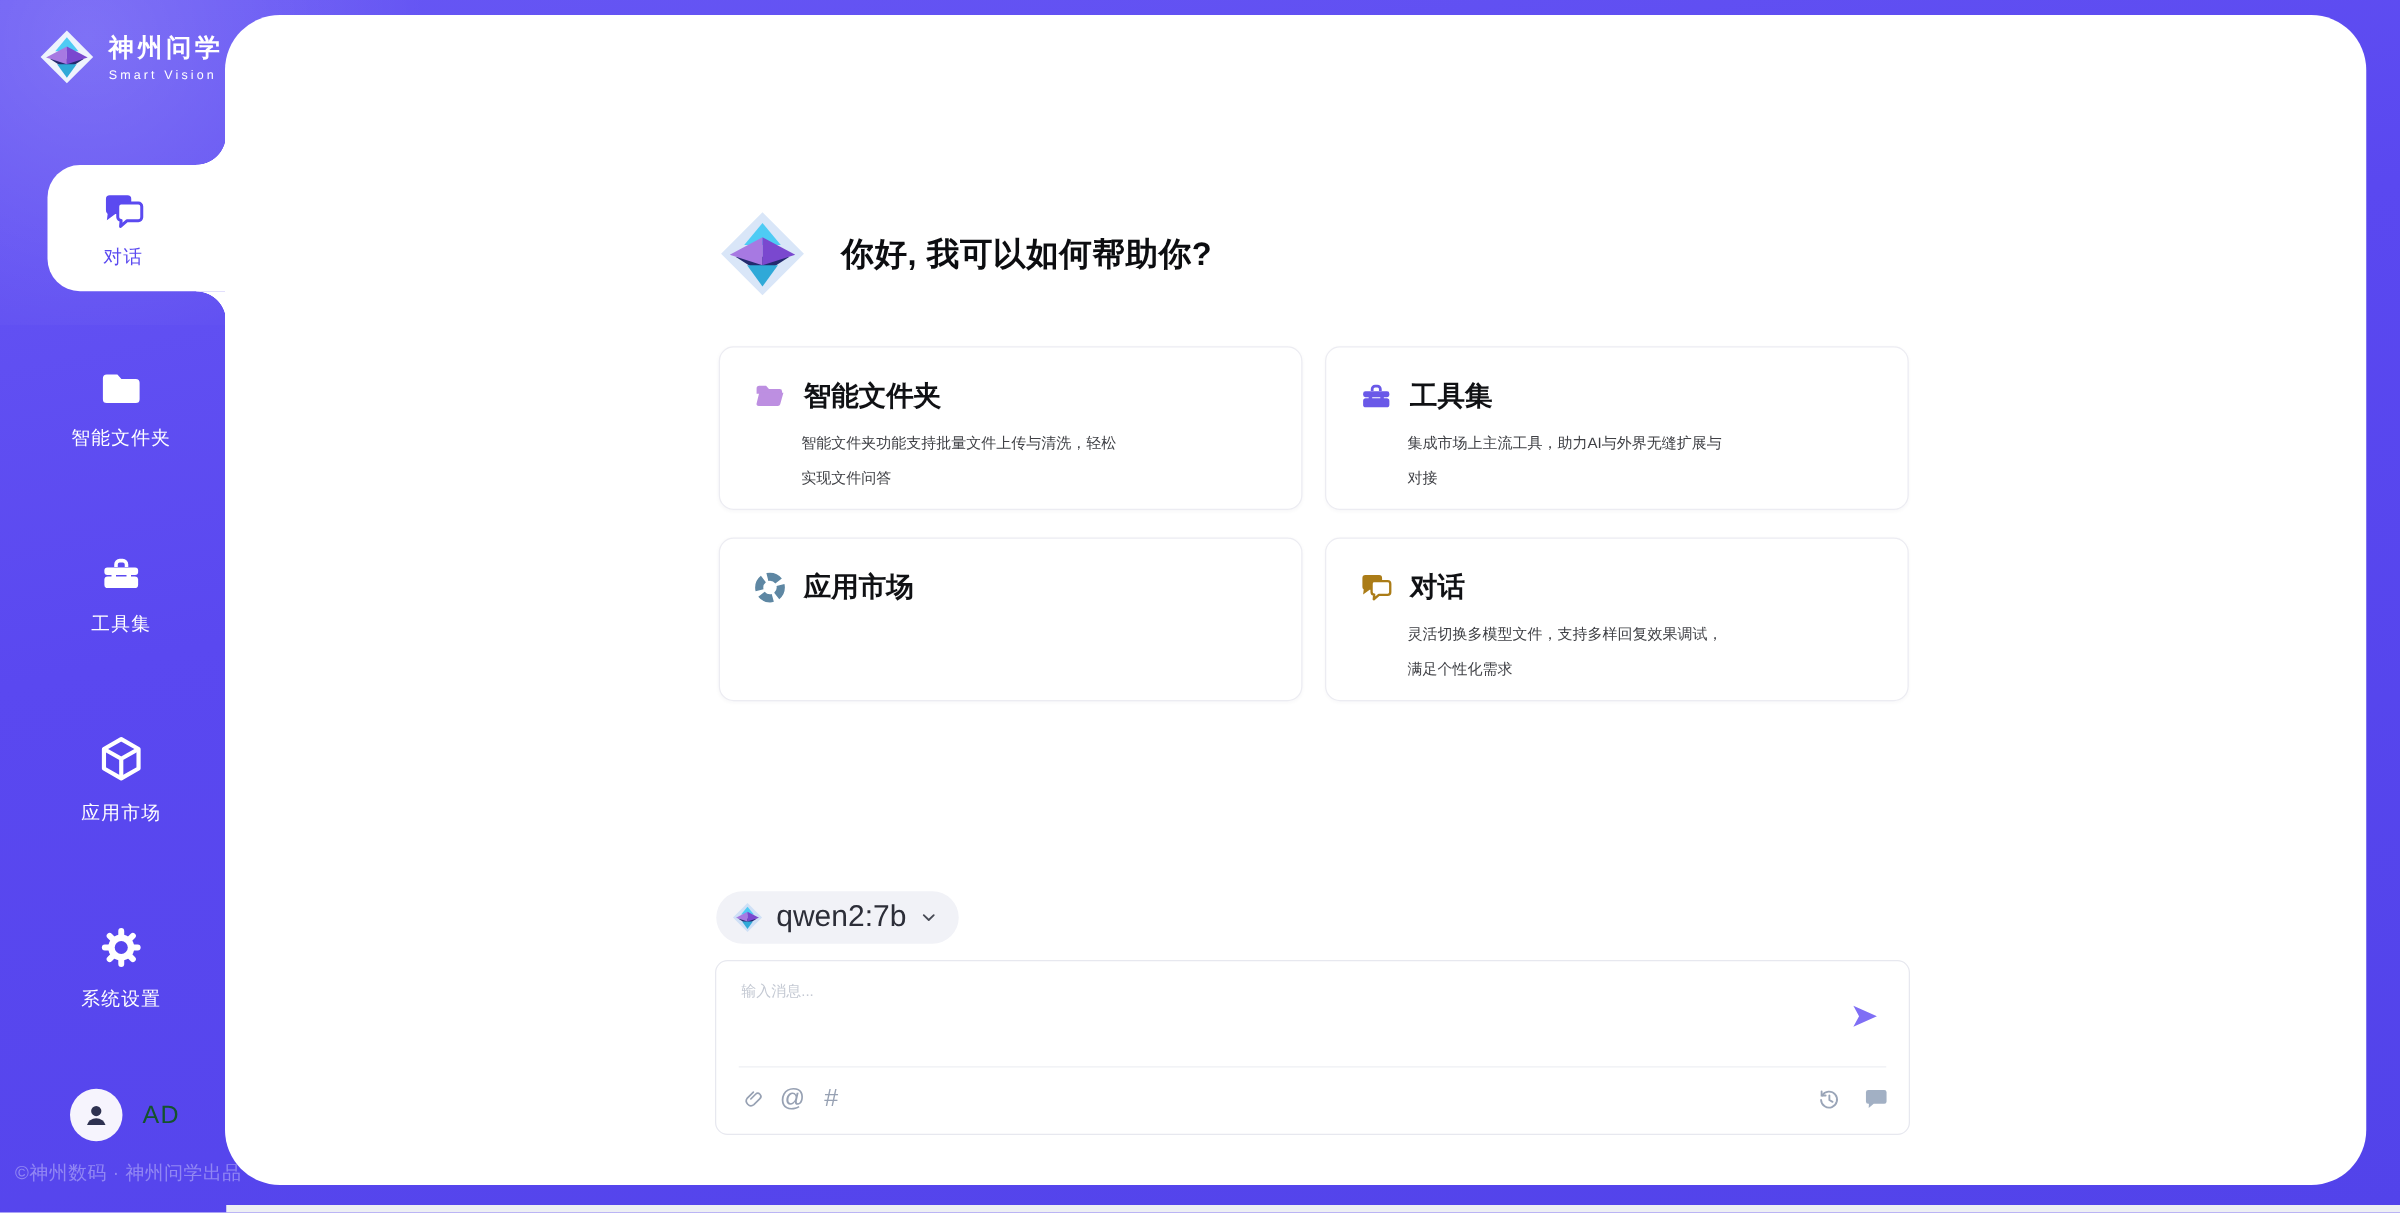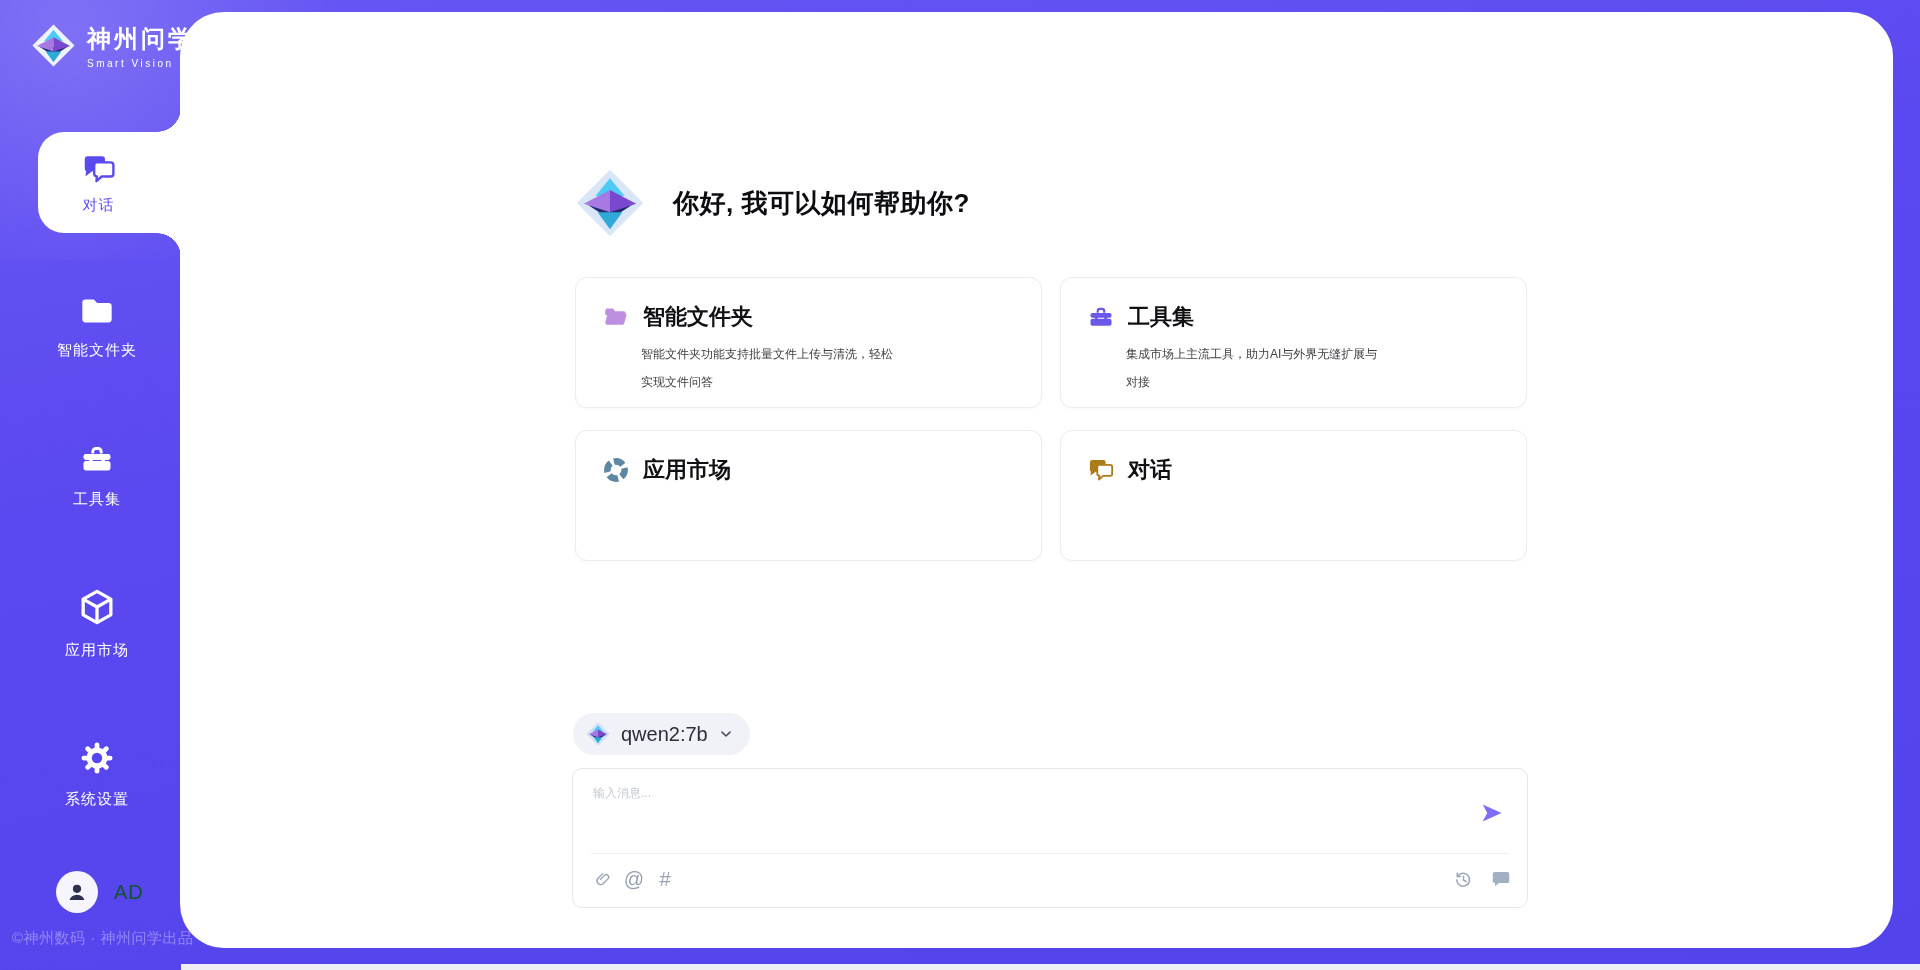--- a/index.html
+++ b/index.html
@@ -12,21 +12,21 @@
   .bg-glow { position:absolute; left:0; top:0; width:420px; height:260px;
     background:radial-gradient(circle at 70px 30px, rgba(255,255,255,.16), rgba(255,255,255,0) 65%);
     pointer-events:none; }
 
   
   .panel { position:absolute; left:180px; top:12px; width:1713px; height:936px;
     background:#fff; border-radius:44px; }
 
   
   .brand { position:absolute; left:30px; top:22px; display:flex; align-items:center; gap:10px; }
-  .brand-text .cn { color:#fff; font-size:24px; font-weight:700; letter-spacing:3px; }
+  .brand-text .cn { color:#fff; font-size:20px; font-weight:700; letter-spacing:3px; }
   .brand-text .en { color:#fff; font-size:10px; letter-spacing:2.5px; margin-top:3px; }
 
   .nav-active { position:absolute; left:38px; top:132px; width:143px; height:101px;
     background:#fff; border-radius:26px 0 0 26px; display:flex; flex-direction:column;
     align-items:center; justify-content:center; gap:9px; padding-right:22px; cursor:pointer; }
   .nav-active::before, .nav-active::after { content:""; position:absolute; right:0; width:24px; height:24px; }
   .nav-active::before { top:-24px; background:radial-gradient(24px circle at 0 0, rgba(0,0,0,0) 23.5px, #fff 24px); }
   .nav-active::after  { bottom:-24px; background:radial-gradient(24px circle at 0 100%, rgba(0,0,0,0) 23.5px, #fff 24px); }
   .nav-active .nav-label { color:#5b4af0; }
 
@@ -54,21 +54,21 @@
     grid-template-columns:467px 467px; column-gap:18px; row-gap:22px; }
   .card { height:131px; background:#fff; border:1px solid #ececf2; border-radius:12px;
     padding:24px 10px 0 26px; cursor:pointer; box-shadow:0 1px 3px rgba(30,30,60,.03); }
   .card-head { display:flex; align-items:center; gap:12px; }
   .card-title { font-size:22px; font-weight:700; color:#101114; margin-left:1px; }
   .card-desc { margin:8px 0 0 39px; font-size:12px; line-height:28px; color:#3f4045; white-space:pre-line; }
   .card-icon { width:28px; height:28px; flex:0 0 28px; }
 
   .model-pill { position:absolute; left:0; top:701px; height:42px; display:inline-flex;
     align-items:center; gap:10px; background:#f1f2f7; border-radius:21px; padding:0 16px 0 12px; cursor:pointer; }
-  .model-label { font-size:20px; color:#2c2e38; }
+  .model-label { font-size:24px; color:#2c2e38; }
 
   .composer { position:absolute; left:-1px; top:756px; width:956px; height:140px; background:#fff;
     border:1px solid #e7e8ef; border-radius:10px; }
   .composer textarea { position:absolute; left:20px; top:16px; width:830px; height:52px;
     border:none; outline:none; resize:none; font-family:"Liberation Sans",sans-serif;
     font-size:12px; color:#333; background:transparent; }
   .composer textarea::placeholder { color:#c4c9d3; }
   .send-btn { position:absolute; right:20px; top:30px; width:28px; height:28px; border:none;
     background:transparent; color:#7f6ef5; cursor:pointer; padding:0; }
   .composer-divider { position:absolute; left:18px; right:18px; top:84px; height:1px; background:#eef0f4; }
@@ -245,20 +245,22 @@
     <div class="card">
       <div class="card-head">
         <span class="card-icon" style="color:#ab7c17;">
           <svg width="28" height="28" viewBox="0 0 24 24">
             <path d="M2.5 5.5a2 2 0 0 1 2-2H14a2 2 0 0 1 2 2v6a2 2 0 0 1-2 2H7.5L3 16.8l.4-3.4a2 2 0 0 1-.9-1.9Z" fill="currentColor"></path>
             <path d="M8.8 9.4a1.8 1.8 0 0 1 1.8-1.8h9.2a1.8 1.8 0 0 1 1.8 1.8v5.8a1.8 1.8 0 0 1-1.8 1.8h-6l-3.5 3.1.3-3.2a1.8 1.8 0 0 1-1.8-1.7Z" fill="#fff" stroke="currentColor" stroke-width="1.6" stroke-linejoin="round"></path>
           </svg>
         </span>
         <span class="card-title">对话</span>
       </div>
+      <div class="card-desc">灵活切换多模型文件，支持多样回复效果调试，
+满足个性化需求</div>
     </div>
 
   </div>
 
   <div class="model-pill">
     <span>
       <svg width="26" height="28" viewBox="0 0 48 48">
         <polygon points="24,2.5 45.5,24 24,45.5 2.5,24" fill="#cfe0f6"></polygon>
         <polygon points="24,8 33.5,19.5 14.5,19.5" fill="#4ecbf4"></polygon>
         <polygon points="10,25.5 38,25.5 24,34.5" fill="#232a6e"></polygon>

